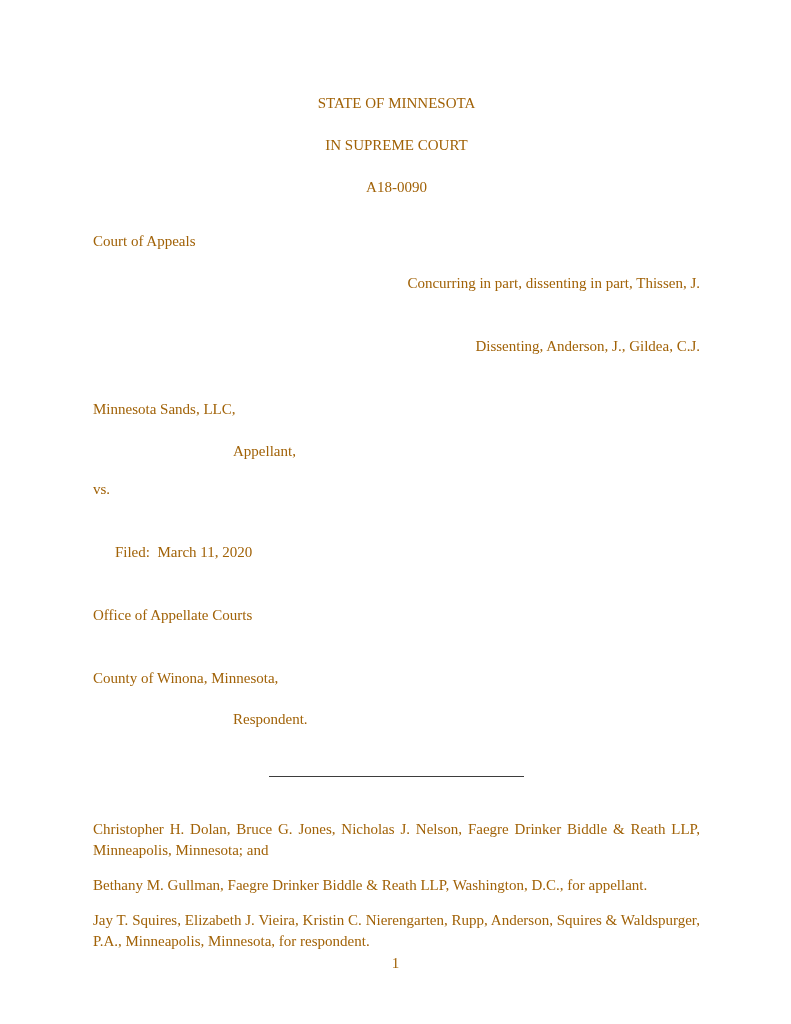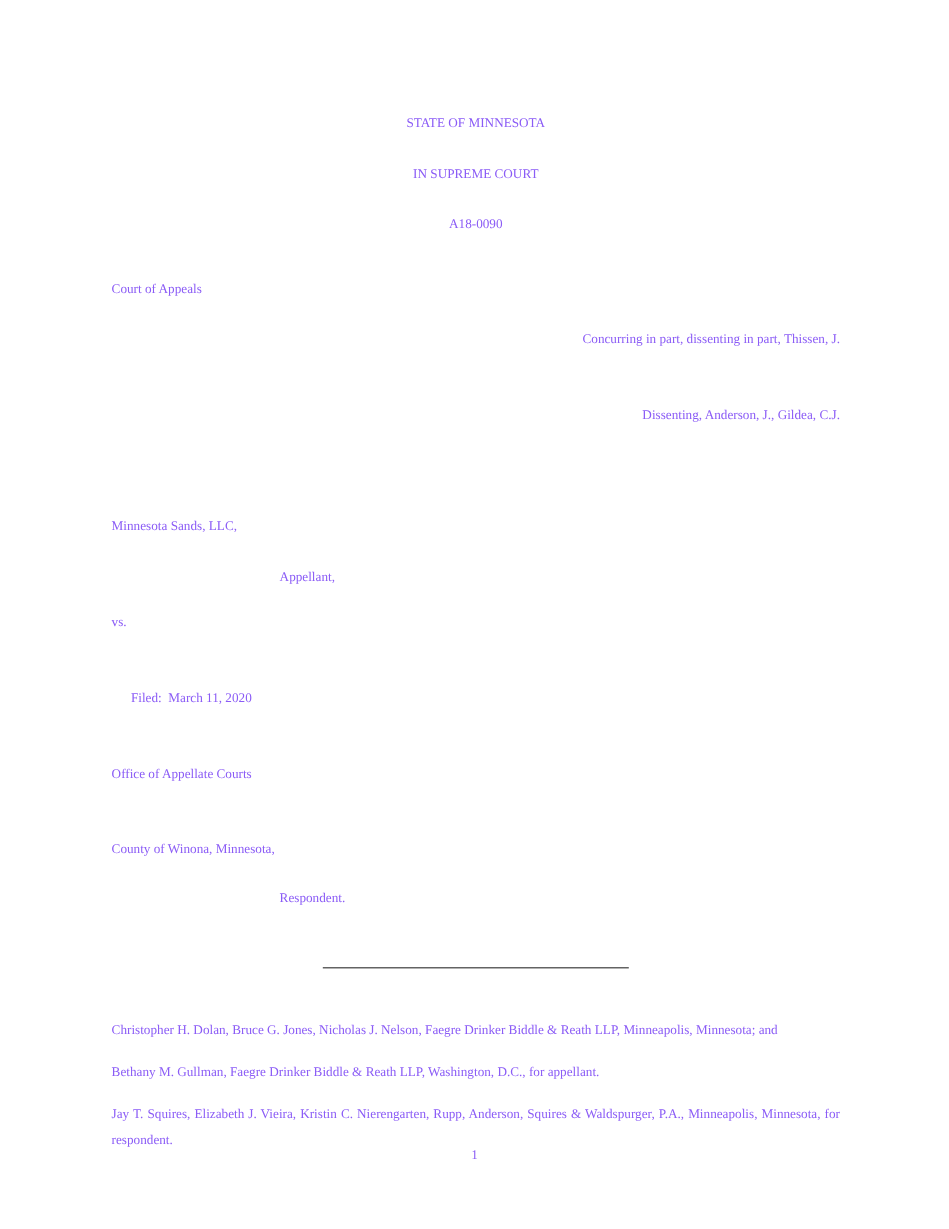--- a/index.html
+++ b/index.html
@@ -3,42 +3,42 @@
 <meta charset="utf-8">
 <style>
   * { margin: 0; padding: 0; box-sizing: border-box; }
   html, body { background: #ffffff; }
   .page {
     position: relative;
     width: 791px;
     height: 1024px;
     margin: 0 auto;
     background: #ffffff;
-    color: #8b5cf6;
+    color: #a16207;
     font-family: "Liberation Serif", "DejaVu Serif", serif;
-    font-size: 11px;
+    font-size: 15px;
     line-height: 21px;
     overflow: hidden;
   }
   .content { padding: 93px 91px 0 93px; }
 
   
   .heading { text-align: center; }
   .heading > div { margin-bottom: 21px; }
   .heading > div:last-child { margin-bottom: 0; }
 
   
   .caption-row {
     display: flex;
     justify-content: space-between;
     align-items: flex-start;
   }
   .caption-row.first { margin-top: 33px; }
   .right-block { text-align: right; white-space: pre-wrap; }
-  .party-name.appellant { margin-top: 30px; }
+  .party-name.appellant { }
   .party-designation { margin-left: 140px; font-family: Liberation Serif, serif; }
   .party-designation.appellant { margin-top: 21px; }
   .caption-row.vs-row { margin-top: 17px; flex-direction: column; }
   .party-designation.respondent { margin-top: 20px; }
 
   
   .divider {
     width: 255px;
     margin: 46px auto 0 auto;
     border: none;

